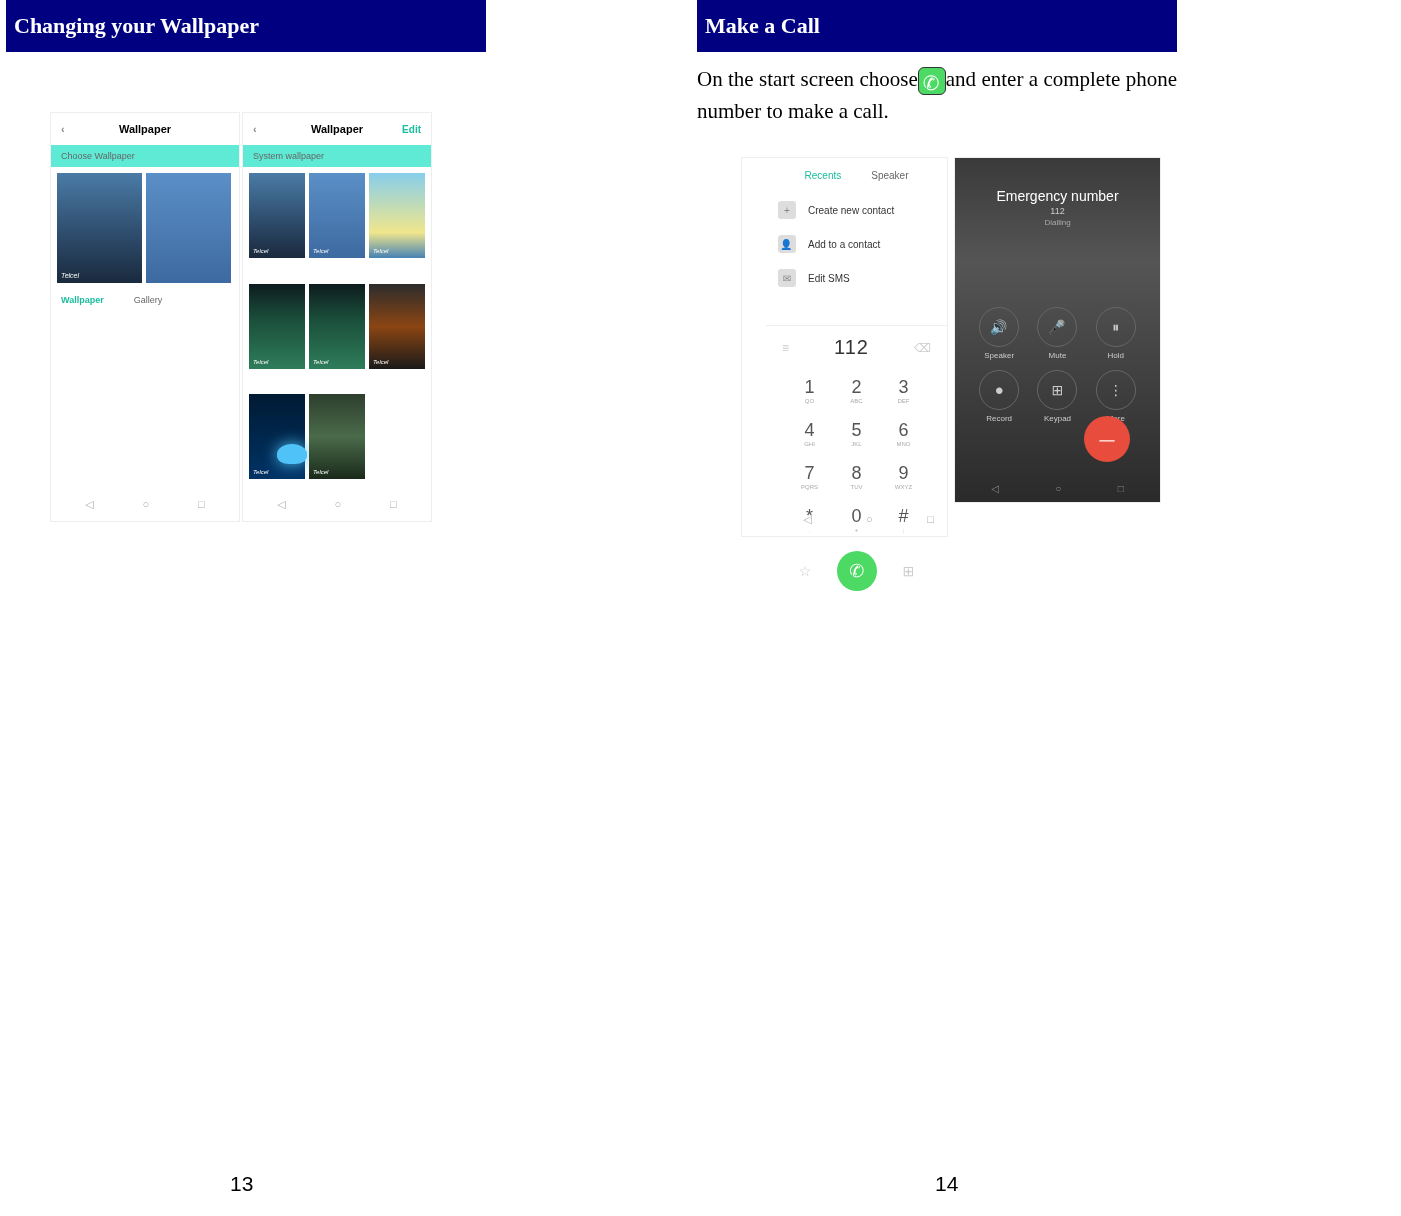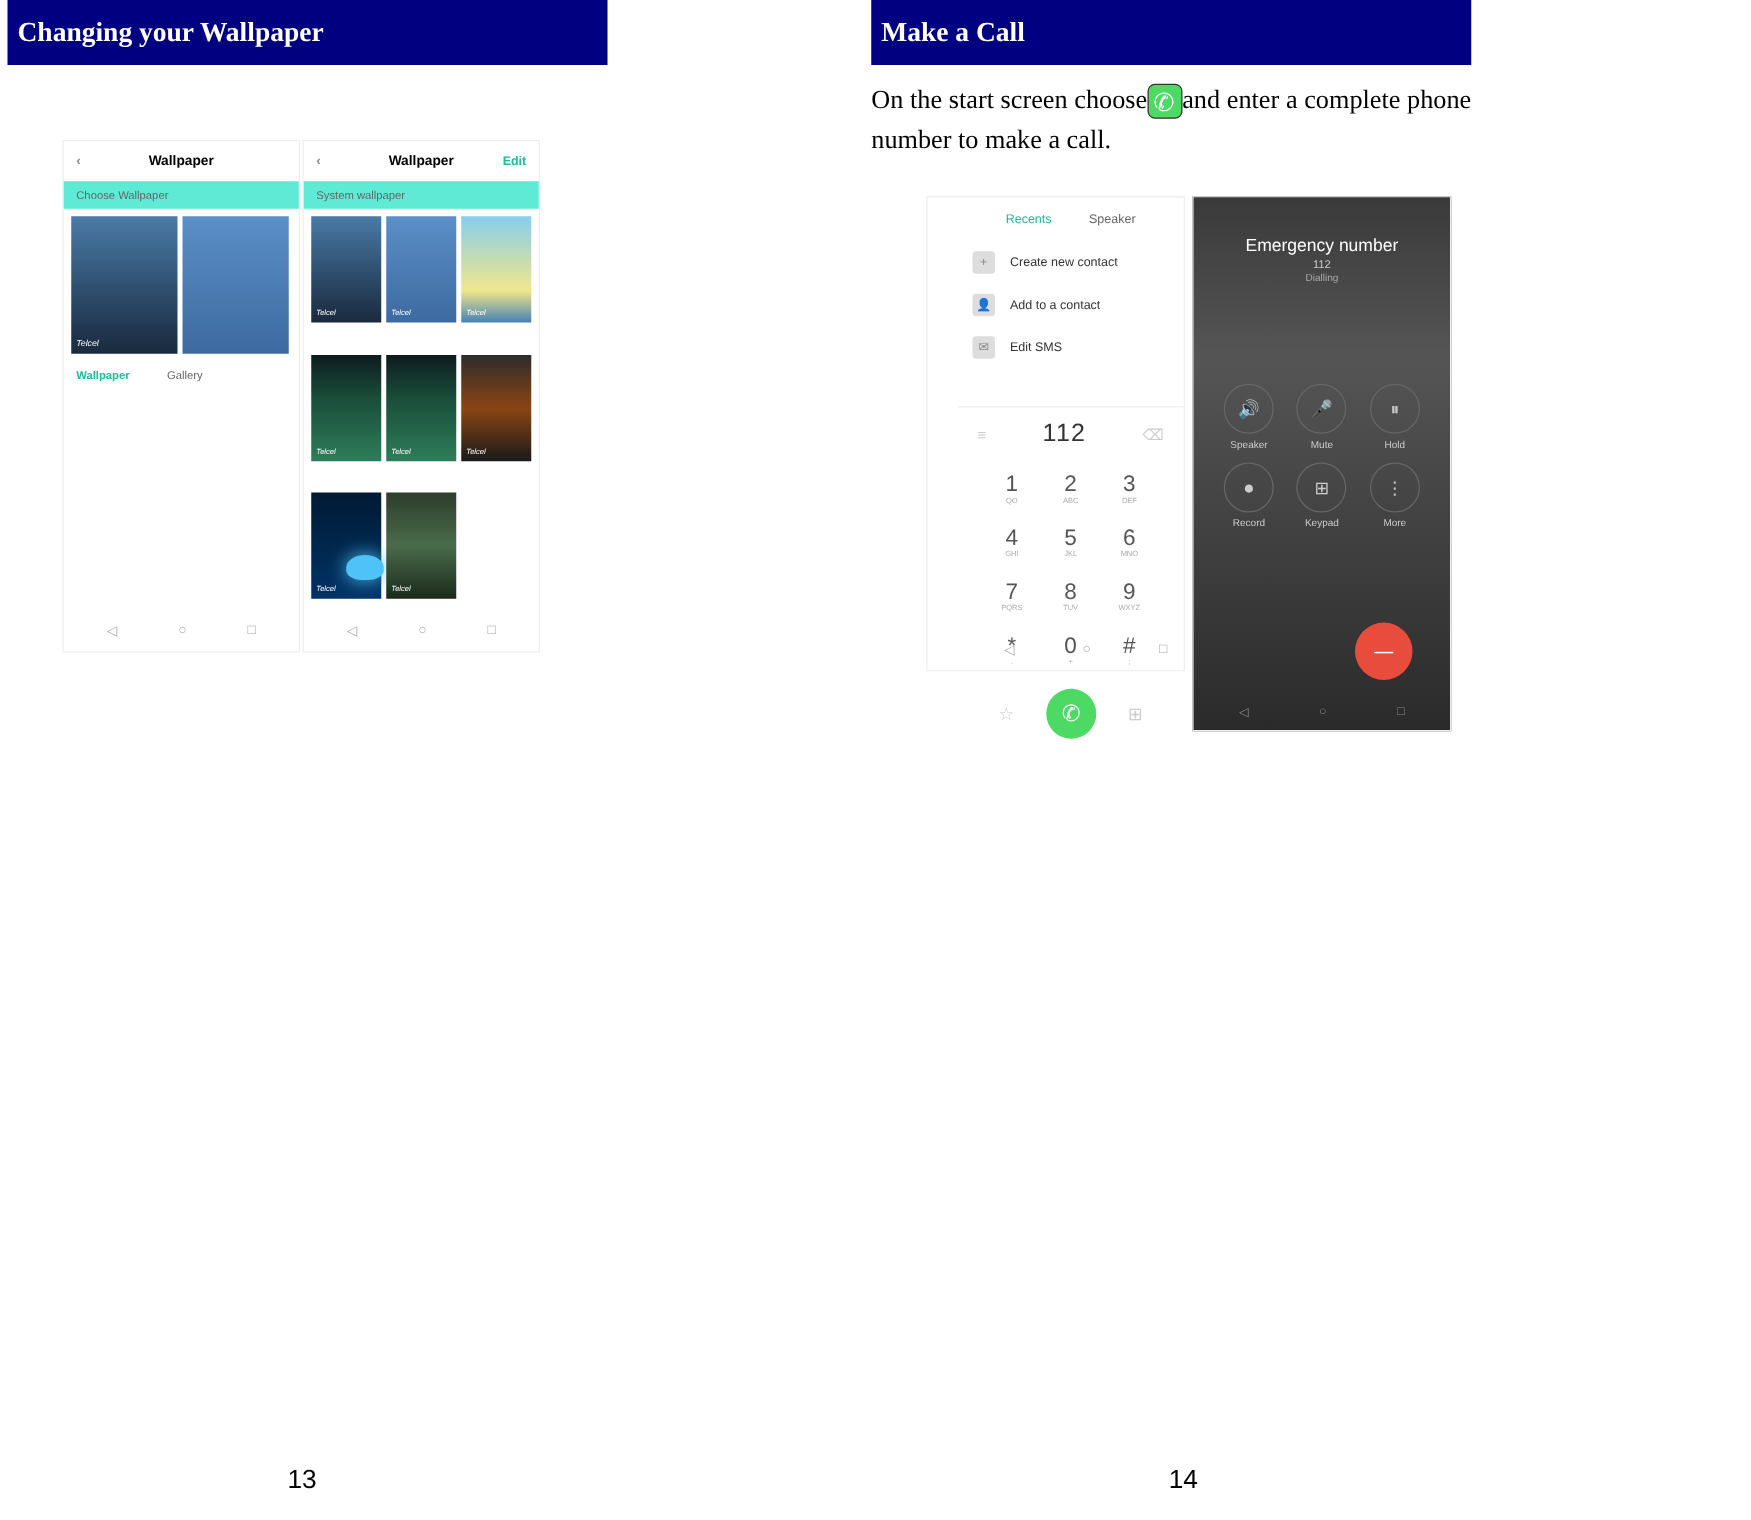--- a/index.html
+++ b/index.html
@@ -73,21 +73,21 @@
     }
     .phone-screen {
       background: #fff;
       border: 1px solid #eee;
       font-family: Arial, sans-serif;
       position: relative;
     }
     .ws1 { width: 190px; height: 410px; }
     .ws2 { width: 190px; height: 410px; }
     .cs1 { width: 207px; height: 380px; padding-left: 24px; }
-    .cs2 { width: 207px; height: 428px; background: #2a2a2a; }
+    .cs2 { width: 207px; height: 346px; background: #2a2a2a; }
 
     
     .wp-header {
       display: flex;
       align-items: center;
       justify-content: center;
       padding: 10px;
       font-size: 11px;
       font-weight: bold;
       position: relative;

